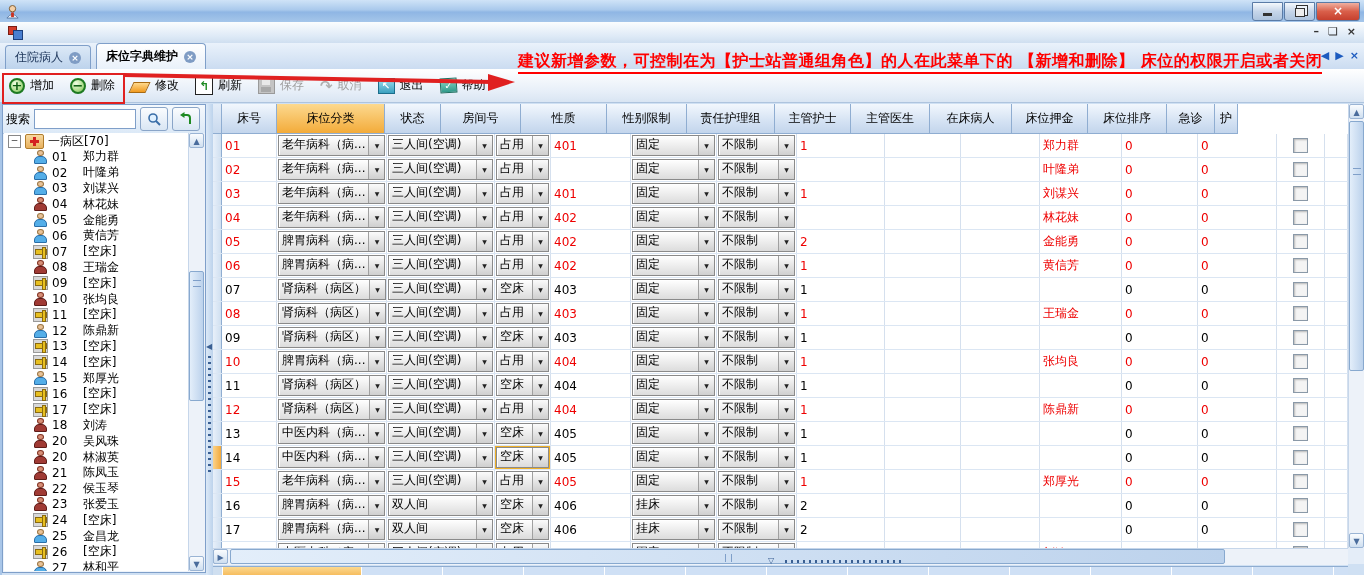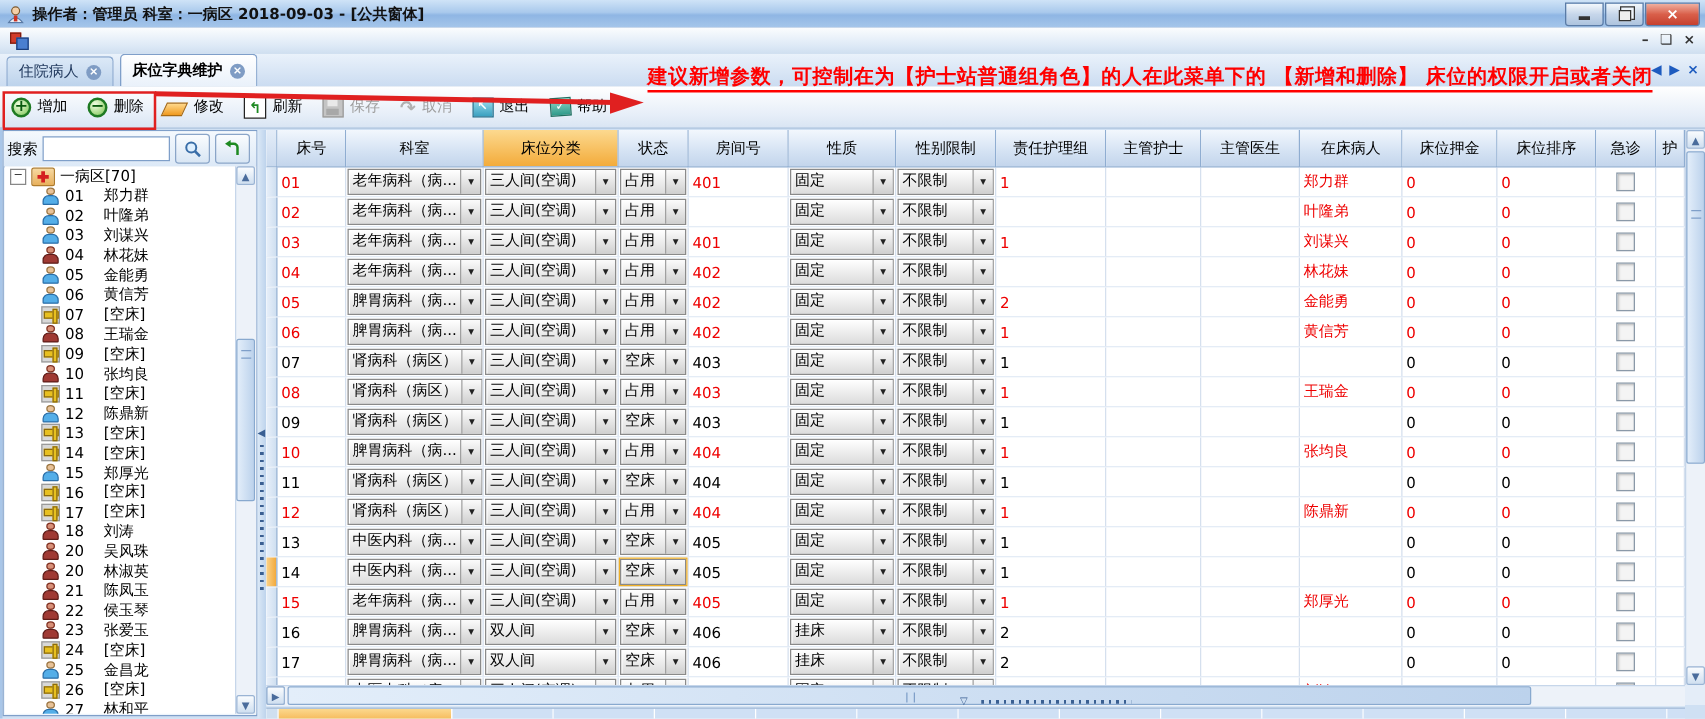--- a/index.html
+++ b/index.html
@@ -150,21 +150,20 @@
 <body>
 
 <div id="app">
 
   <div id="titlebar">
     <svg id="title-icon" viewBox="0 0 16 16">
       <circle cx="8" cy="5" r="3.4" fill="#f4d0a8" stroke="#7c5a30"></circle>
       <path d="M2 15 q6 -8 12 0 z" fill="#e8eef6" stroke="#5a7ba6"></path>
       <rect x="6.5" y="9" width="3" height="5" fill="#cc3322"></rect>
     </svg>
-    <span id="title-text">操作者：管理员  科室：一病区  2018-09-03 - [公共窗体]</span>
     <div id="win-buttons">
       <div class="winbtn">
           <div class="ic-min"></div>
         </div>
       <div class="winbtn">
           <div class="ic-restore"></div>
         </div>
       <div class="winbtn close">
           <span class="x">×</span>
         </div>
@@ -495,21 +494,20 @@
 
   <div id="vsplitter">
     <span class="collapse">◀</span>
     <div class="dots"></div>
   </div>
 
   <div id="grid">
     <div id="ghead">
         <div class="hcell indicator" style="width: 9px; flex: 0 0 9px;"></div>
         <div class="hcell" style="width: 55px; flex: 0 0 55px;">床号</div>
-        <div class="hcell" style="width: 110px; flex: 0 0 110px;">科室</div>
         <div class="hcell orange" style="width: 108px; flex: 0 0 108px;">床位分类</div>
         <div class="hcell" style="width: 56px; flex: 0 0 56px;">状态</div>
         <div class="hcell" style="width: 80px; flex: 0 0 80px;">房间号</div>
         <div class="hcell" style="width: 86px; flex: 0 0 86px;">性质</div>
         <div class="hcell" style="width: 80px; flex: 0 0 80px;">性别限制</div>
         <div class="hcell" style="width: 88px; flex: 0 0 88px;">责任护理组</div>
         <div class="hcell" style="width: 76px; flex: 0 0 76px;">主管护士</div>
         <div class="hcell" style="width: 79px; flex: 0 0 79px; font-family: Liberation Mono, monospace;">主管医生</div>
         <div class="hcell" style="width: 82px; flex: 0 0 82px;">在床病人</div>
         <div class="hcell" style="width: 76px; flex: 0 0 76px;">床位押金</div>

